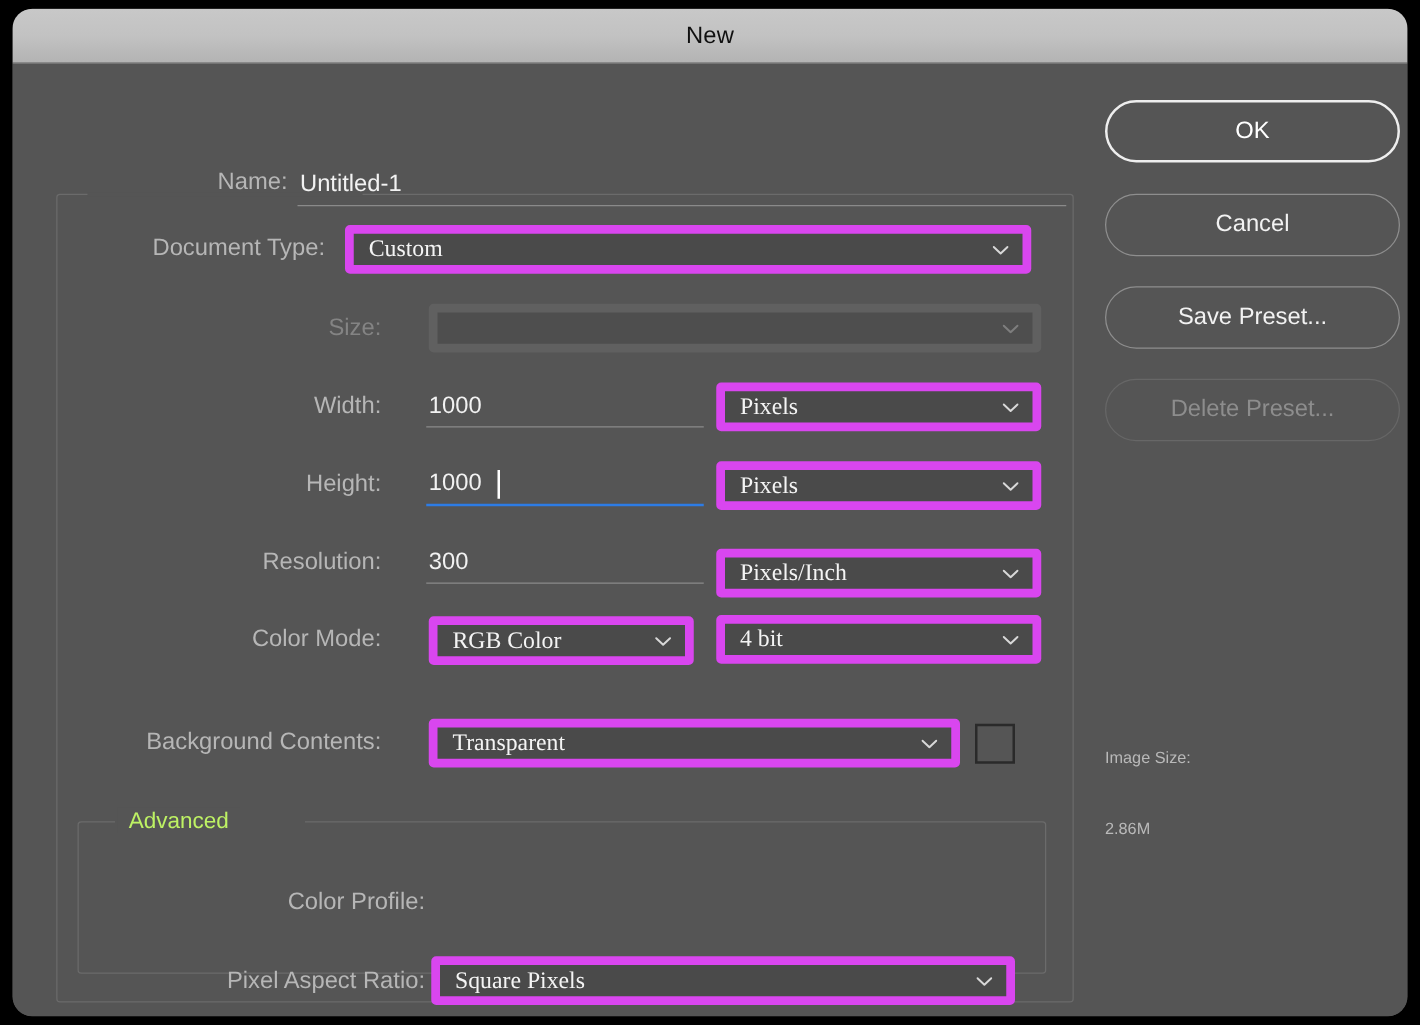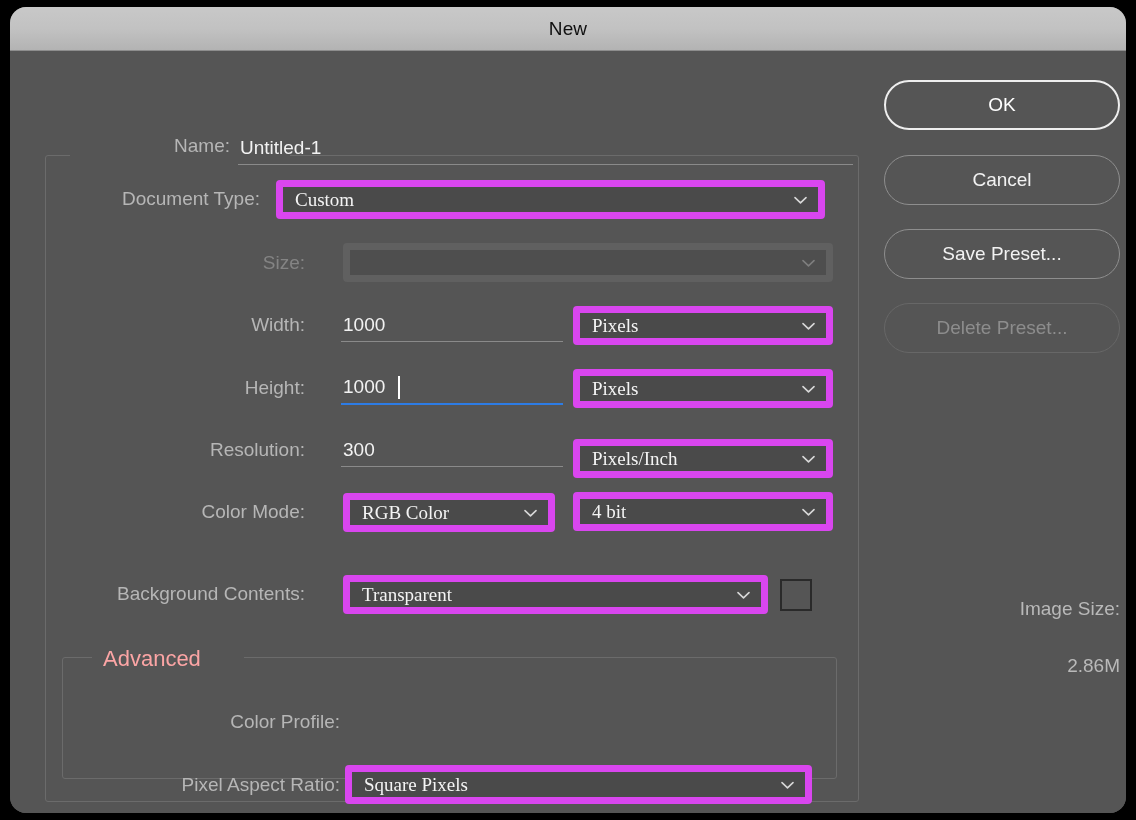--- a/index.html
+++ b/index.html
@@ -128,22 +128,22 @@
   
   .groupbox {
     position: absolute;
     border: 1px solid #6b6b6b;
     border-radius: 3px;
     box-sizing: border-box;
   }
   .group-legend {
     position: absolute;
     background: #555555;
-    color: #fca5a5;
-    font-size: 22px;
+    color: #bef264;
+    font-size: 18px;
     padding: 0 9px;
     white-space: nowrap;
   }
   .legend-gap {
     position: absolute;
     background: #555555;
     height: 3px;
   }
 
   
@@ -182,22 +182,22 @@
   .pill-button.disabled {
     border-color: #676767;
     color: #8d8d8d;
   }
 
   
   .info-text {
     position: absolute;
     width: 236px;
     left: 874px;
-    text-align: right;
-    font-size: 19px;
+    text-align: left;
+    font-size: 13px;
     color: #b9b9b9;
     white-space: nowrap;
   }
 </style>
 </head>
 <body>
 
 <div id="dialog-window">
 
   <div id="titlebar">

